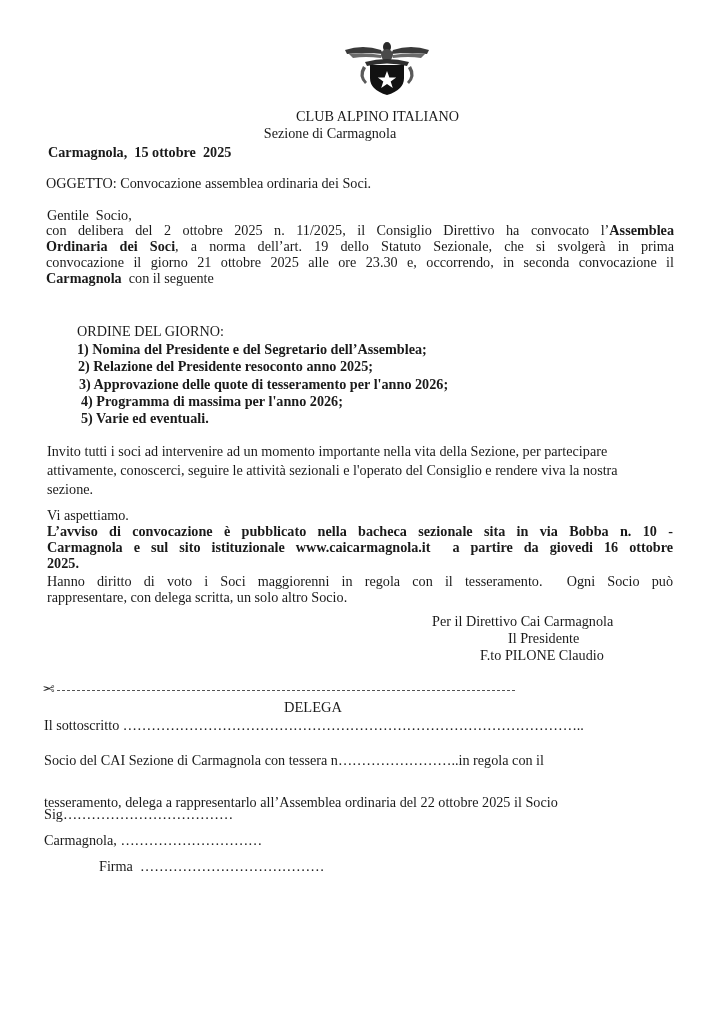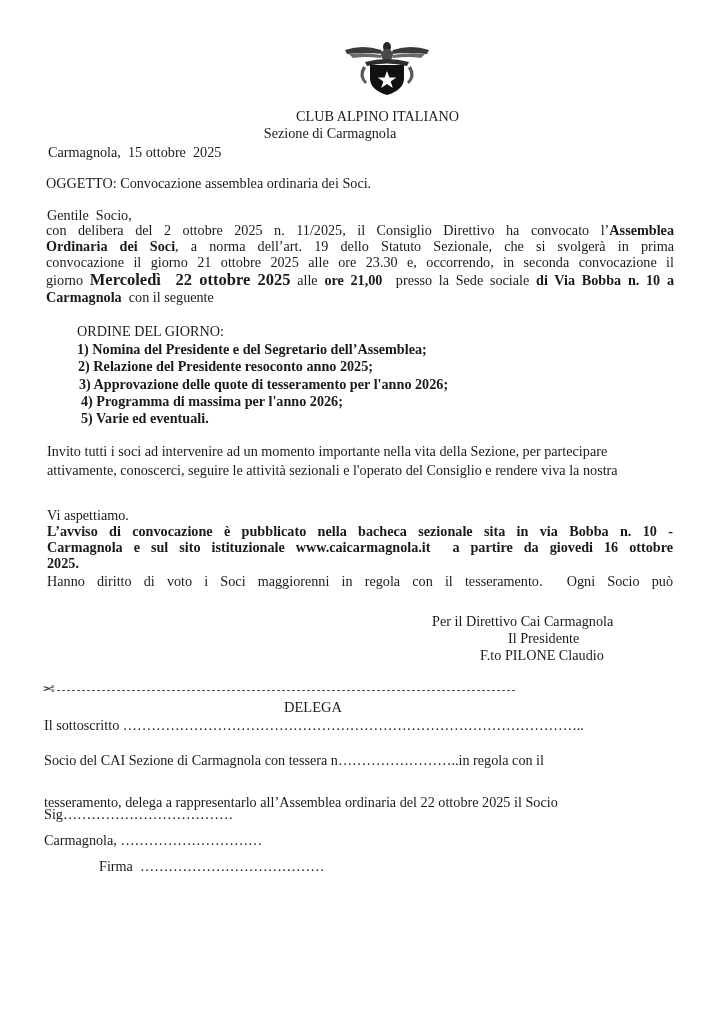--- a/index.html
+++ b/index.html
@@ -33,21 +33,21 @@
       box-sizing: border-box;
     }
     .header-sub {
       left: 0;
       width: 604px;
       top: 125px;
       text-align: center;
       padding-left: 56px;
       box-sizing: border-box;
     }
-    .date-line { left: 48px; top: 144px; }
+    .date-line { left: 48px; top: 144px; font-weight: bold; }
     .subject-line { left: 46px; top: 175px; }
     .greeting { left: 47px; top: 207px; }
     .para {
       left: 46px;
       width: 628px;
       text-align: justify;
       text-align-last: left;
     }
     .para .line {
       display: block;
@@ -119,46 +119,47 @@
 
 <div class="abs date-line" style="white-space:pre;">Carmagnola,  15 ottobre  2025</div>
 <div class="abs subject-line">OGGETTO: Convocazione assemblea ordinaria dei Soci.</div>
 
 <div class="abs greeting" style="white-space:pre;">Gentile  Socio,</div>
 
 <div class="abs para" style="top:222px;">
   <span class="line"><span>con delibera del 2 ottobre 2025 n. 11/2025, il Consiglio Direttivo ha convocato l’</span><span class="b">Assemblea</span></span>
   <span class="line"><span class="b">Ordinaria dei Soci</span><span>, a norma dell’art. 19 dello Statuto Sezionale, che si svolgerà in prima</span></span>
   <span class="line">convocazione il giorno 21 ottobre 2025 alle ore 23.30 e, occorrendo, in seconda convocazione il</span>
-  <span class="line" style="height:19px;line-height:19px;"><span>giorno </span><span class="big" style="white-space:pre;">Mercoledì  22 ottobre 2025</span><span style="white-space:pre;"> alle </span><span class="b">ore 21,00</span><span style="white-space:pre;">  presso la Sede sociale </span><span class="b">di Via Bobba n. 10 a</span></span>
   <span class="line last"><span class="b">Carmagnola</span><span style="white-space:pre;">  con il seguente</span></span>
 </div>
 
 <div class="abs odg-title">ORDINE DEL GIORNO:</div>
 <div class="abs odg-item" style="left:77px; top:341px;">1) Nomina del Presidente e del Segretario dell’Assemblea;</div>
 <div class="abs odg-item" style="left:78px; top:358px;">2) Relazione del Presidente resoconto anno 2025;</div>
 <div class="abs odg-item" style="left:79px; top:376px;">3) Approvazione delle quote di tesseramento per l'anno 2026;</div>
 <div class="abs odg-item" style="left:81px; top:393px;">4) Programma di massima per l'anno 2026;</div>
 <div class="abs odg-item" style="left:81px; top:410px;">5) Varie ed eventuali.</div>
 
 <div class="abs" style="left:47px; top:442px; line-height:19px;">
   <div>Invito tutti i soci ad intervenire ad un momento importante nella vita della Sezione, per partecipare</div>
   <div>attivamente, conoscerci, seguire le attività sezionali e l'operato del Consiglio e rendere viva la nostra</div>
+  <div>sezione.</div>
 </div>
 
 <div class="abs" style="left:47px; top:507px;">Vi aspettiamo.</div>
 
 <div class="abs para" style="top:523px; width:626px; left:47px;">
   <span class="line b">L’avviso di convocazione è pubblicato nella bacheca sezionale sita in via Bobba n. 10 -</span>
   <span class="line b" style="white-space:pre;">Carmagnola e sul sito istituzionale www.caicarmagnola.it  a partire da giovedi 16 ottobre</span>
   <span class="line last b">2025.</span>
 </div>
 
 <div class="abs para" style="top:573px; width:626px; left:47px;">
   <span class="line" style="white-space:pre;">Hanno diritto di voto i Soci maggiorenni in regola con il tesseramento.  Ogni Socio può</span>
+  <span class="line last">rappresentare, con delega scritta, un solo altro Socio.</span>
 </div>
 
 <div class="abs signature">
   <div>Per il Direttivo Cai Carmagnola</div>
   <div style="padding-left:76px;">Il Presidente</div>
   <div style="padding-left:48px;">F.to PILONE Claudio</div>
 </div>
 
 <div class="abs cut-line">
   <span style="font-family:'DejaVu Sans',sans-serif; font-size:15px; color:#333; transform:scaleX(-1); display:inline-block;">✂</span>

